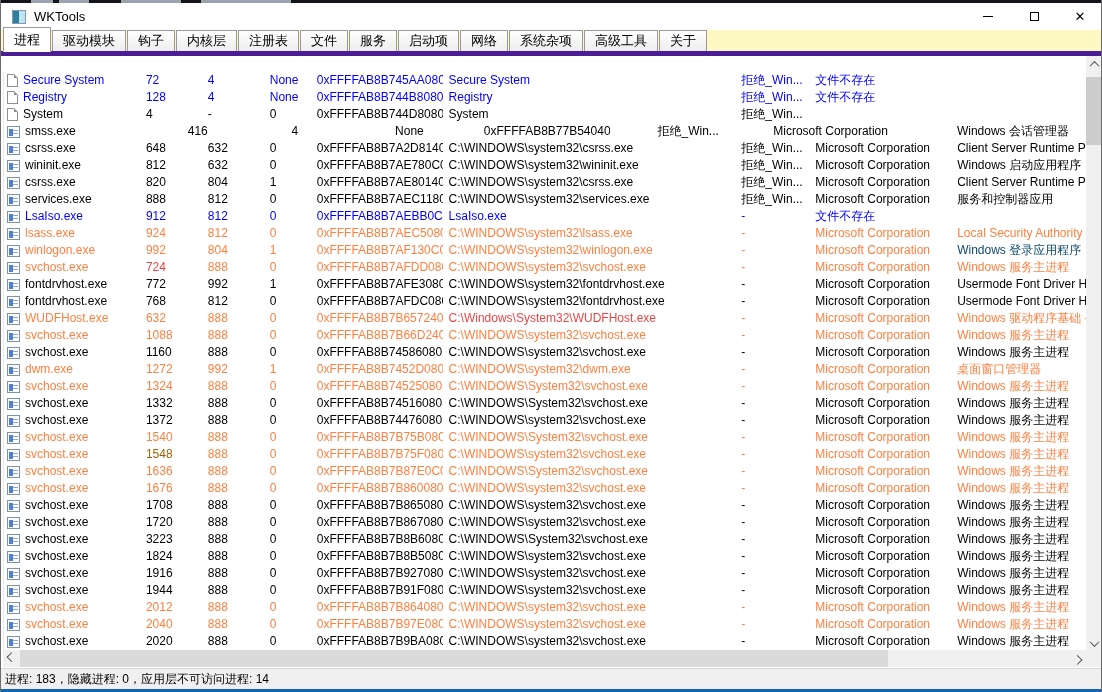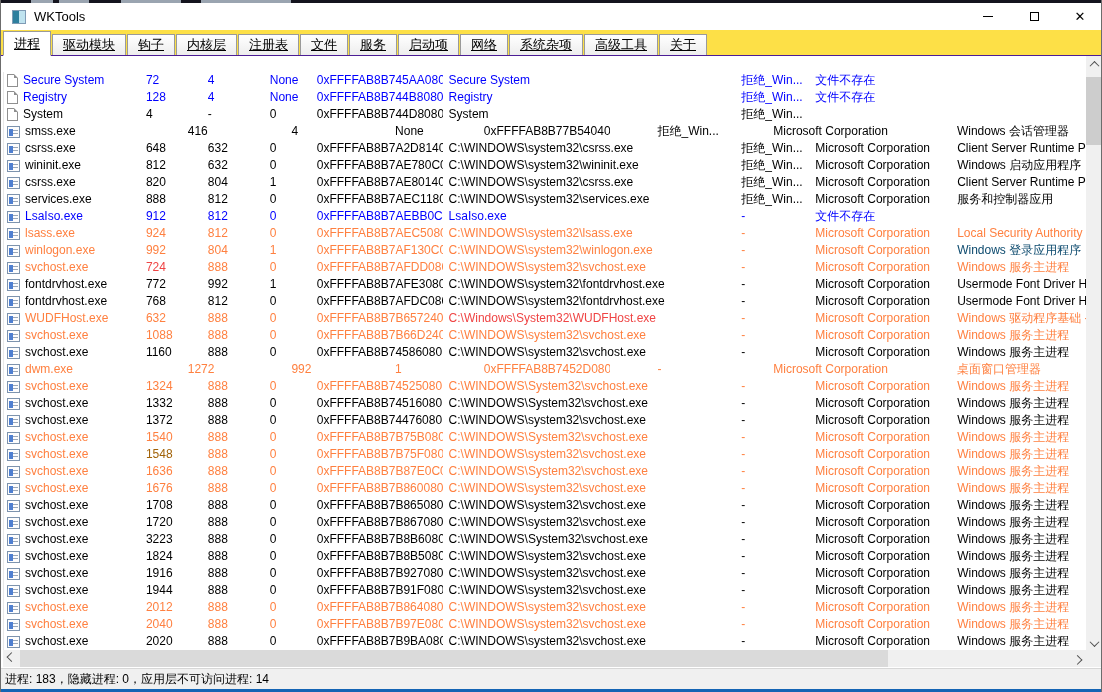--- a/index.html
+++ b/index.html
@@ -18,21 +18,21 @@
   .titlebar { position:absolute; left:0; top:3px; width:1102px; height:27px; background:#ffffff; display:flex; align-items:center; }
   .app-icon { width:14px; height:14px; margin-left:11px; border:1px solid #7f9bb5; background:linear-gradient(to right,#2e7f9e 0 50%,#bfe3ef 50% 100%); }
   .app-title { margin-left:8px; font-size:13px; color:#000; }
   .caption-btns { position:absolute; right:0; top:0; height:27px; display:flex; }
   .cap-btn { width:46px; height:27px; display:flex; align-items:center; justify-content:center; }
   .glyph-min { width:10px; height:1px; background:#000; display:block; }
   .glyph-max { width:9px; height:9px; border:1px solid #000; display:block; }
   .glyph-close { font-size:13px; color:#000; line-height:1; }
 
   
-  .tabbar { position:absolute; left:0; top:30px; width:1102px; height:26px; background:#fde047; display:flex; align-items:flex-end; padding-left:2px; border-bottom:1px solid #4c1d95;text-decoration:underline; }
+  .tabbar { position:absolute; left:0; top:30px; width:1102px; height:26px; background:#fef9c3; display:flex; align-items:flex-end; padding-left:2px; border-bottom:5px solid #4c1d95; }
   .tab { height:21px; padding:0 10px; font-size:13px; color:#000; display:flex; align-items:center; background:linear-gradient(#ffffff,#ededed); border:1px solid #9a9a9a; border-bottom:none; margin-right:1px; position:relative; }
   .tab.selected { height:25px; background:#fff; z-index:2; margin-bottom:-1px; border-bottom:1px solid #fff; }
 
   
   .thead { position:absolute; left:2px; top:56px; width:1083px; height:16px; background:#fff; border-bottom:1px solid #d0d0d0; display:flex; font-size:12px; }
   .thcell { height:16px; line-height:15px; padding-left:5px; border-right:1px solid #d9d9d9; overflow:hidden; white-space:nowrap; color:#000; }
 
   
   .tbody { position:absolute; left:2px; top:72px; width:1083px; height:578px; background:#fff; overflow:hidden; border-left:1px solid #e8e8e8; }
   .trow { display:flex; height:17px; line-height:17px; font-size:12px; white-space:nowrap;justify-content:space-between; }
@@ -351,20 +351,21 @@
       </div>
       <div class="trow">
         <div class="tcell c0" style="color: rgb(255, 128, 64);">
           <span class="icon ic-exe"></span>
           <span>dwm.exe</span>
         </div>
         <div class="tcell c1" style="color: rgb(255, 128, 64);">1272</div>
         <div class="tcell c2" style="color: rgb(255, 128, 64);">992</div>
         <div class="tcell c3" style="color: rgb(255, 128, 64);">1</div>
         <div class="tcell c4" style="color: rgb(255, 128, 64);">0xFFFFAB8B7452D080</div>
+        <div class="tcell c5" style="color: rgb(255, 128, 64);">C:\WINDOWS\system32\dwm.exe</div>
         <div class="tcell c6" style="color: rgb(255, 128, 64);">-</div>
         <div class="tcell c7" style="color: rgb(255, 128, 64);">Microsoft Corporation</div>
         <div class="tcell c8" style="color: rgb(255, 128, 64);">桌面窗口管理器</div>
       </div>
       <div class="trow">
         <div class="tcell c0" style="color: rgb(255, 128, 64);">
           <span class="icon ic-exe"></span>
           <span>svchost.exe</span>
         </div>
         <div class="tcell c1" style="color: rgb(255, 128, 64);">1324</div>

